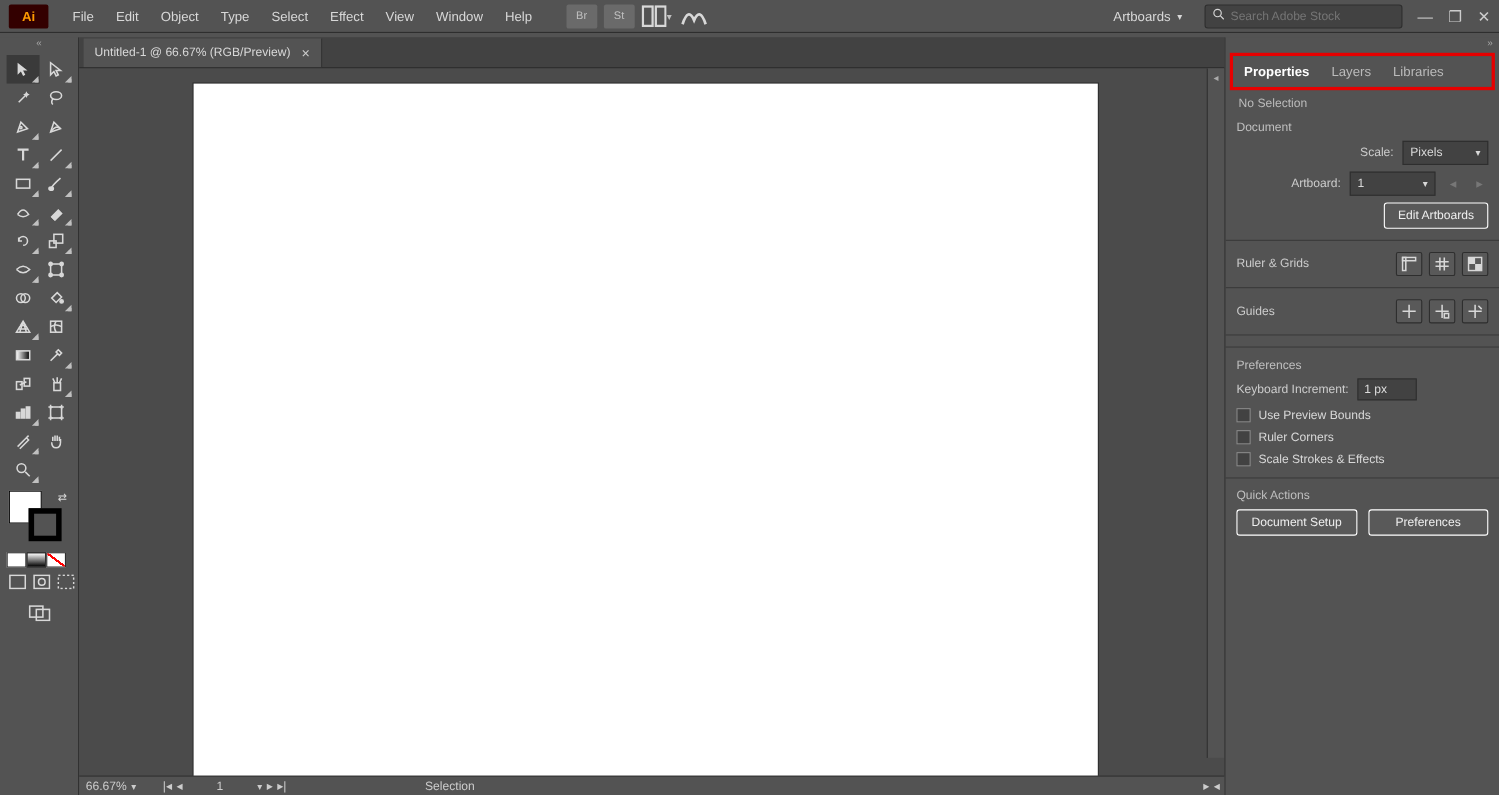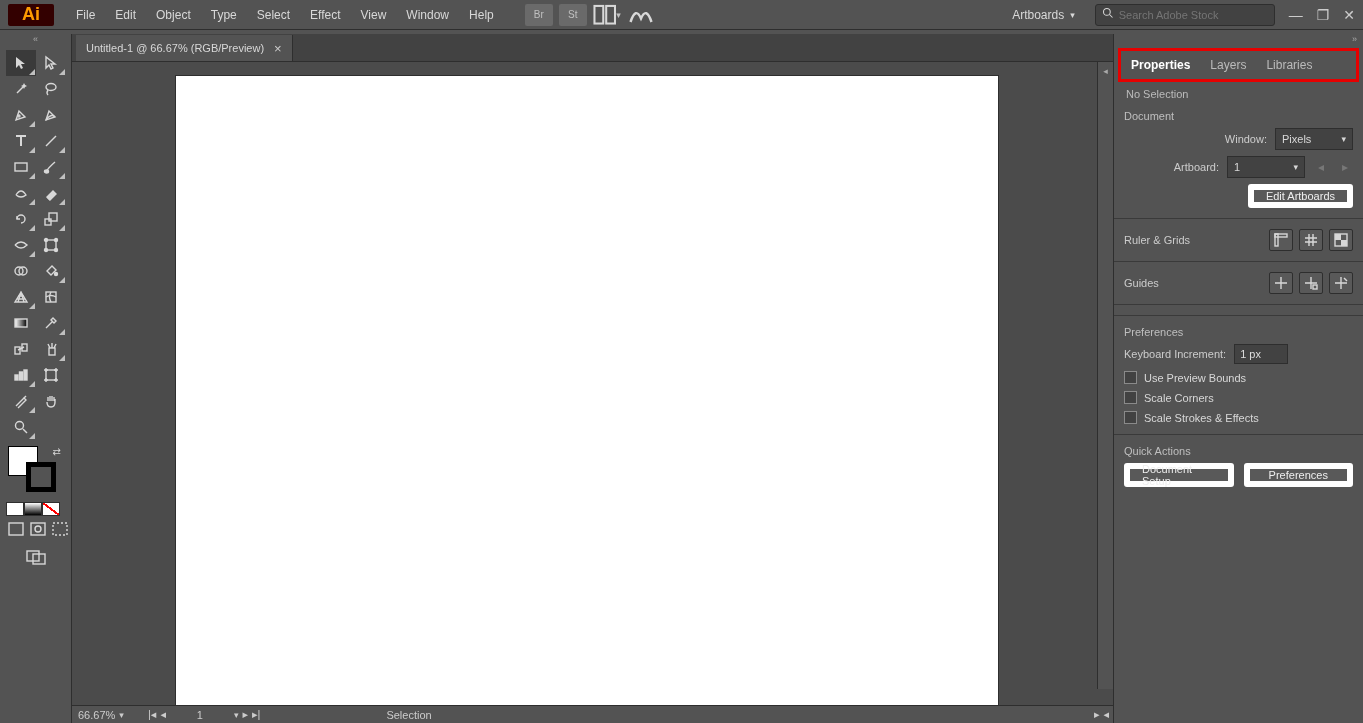--- a/index.html
+++ b/index.html
@@ -1,20 +1,20 @@
 <!DOCTYPE html>
 <html><head>
 <meta charset="utf-8">
 <style>
 * { margin: 0; padding: 0; box-sizing: border-box; font-family: "Segoe UI", Tahoma, sans-serif; }
 body { width: 1363px; height: 723px; background: #535353; color: #d8d8d8; font-size: 12px; overflow: hidden; user-select: none; }
 
 
 .menubar { height: 30px; background: #535353; display: flex; align-items: center; padding: 0 8px; border-bottom: 1px solid #2e2e2e; }
-.logo { width: 46px; height: 22px; background: #330000; color: #ff9a00; font-weight: bold; font-size: 18px; display: flex; align-items: center; justify-content: center; border-radius: 2px; margin-right: 12px; }
+.logo { width: 36px; height: 22px; background: #330000; color: #ff9a00; font-weight: bold; font-size: 12px; display: flex; align-items: center; justify-content: center; border-radius: 2px; margin-right: 12px; }
 .menu-items { display: flex; gap: 0; }
 .menu-item { padding: 6px 10px; cursor: default; }
 .menu-spacer { flex: 1; }
 .menu-icon-btn { width: 28px; height: 22px; background: #6a6a6a; margin: 0 3px; display: flex; align-items: center; justify-content: center; font-size: 10px; color: #c0c0c0; border-radius: 2px; }
 .workspace-switch { padding: 4px 10px; margin: 0 10px; display: flex; align-items: center; gap: 6px; }
 .search-box { width: 180px; height: 22px; background: #424242; border: 1px solid #2e2e2e; border-radius: 3px; display: flex; align-items: center; padding: 0 6px; gap: 5px; color: #aaa; }
 .search-box input { background: transparent; border: none; outline: none; color: #d8d8d8; font-size: 11px; flex: 1; }
 .win-btns { display: flex; gap: 14px; margin-left: 14px; font-size: 14px; color: #ccc; }
 
 
@@ -61,21 +61,21 @@
 .panel-tabs { display: flex; border: 3px solid #e60000; margin: 2px 4px 0 4px; height: 34px; }
 .ptab { padding: 6px 10px; font-size: 12px; display: flex; align-items: center; }
 .ptab.active { background: #535353; color: #fff; font-weight: 600; }
 .ptab:not(.active) { color: #bbb; }
 .panel-body { flex: 1; overflow-y: auto; padding: 0 10px 10px 10px; }
 .sec-title { color: #bfbfbf; font-size: 11px; margin: 10px 0 6px 0; }
 .no-sel { color: #bbb; font-size: 11px; margin: 6px 0 4px 2px; }
 .prop-row { display: flex; align-items: center; justify-content: flex-end; gap: 8px; margin: 6px 0; }
 .prop-label { color: #ccc; font-size: 11px; }
 .dd { width: 78px; height: 22px; background: #424242; border: 1px solid #2e2e2e; display: flex; align-items: center; justify-content: space-between; padding: 0 6px; font-size: 11px; }
-.btn { height: 24px; background: #595959; border: 6px solid #ffffff; padding: 0 12px; font-size: 11px; display: inline-flex; align-items: center; border-radius: 3px; color: #eee; }
+.btn { height: 24px; background: #595959; border: 1px solid #ffffff; padding: 0 12px; font-size: 11px; display: inline-flex; align-items: center; border-radius: 3px; color: #eee; }
 .arrow-btn { width: 16px; height: 18px; color: #777; display: inline-flex; align-items:center; justify-content:center; }
 hr.sep { border: none; border-top: 1px solid #3a3a3a; margin: 10px -10px; }
 .icon-row { display: flex; align-items: center; justify-content: space-between; margin: 8px 0; }
 .icon-row .lbl { font-size: 11px; color: #ccc; }
 .icon-cluster { display: flex; gap: 6px; }
 .ib { width: 24px; height: 22px; background: #595959; border: 1px solid #2e2e2e; border-radius: 2px; display:flex; align-items:center; justify-content:center;}
 .ib svg { width:14px; height:14px; }
 .kv { display: flex; align-items: center; gap: 8px; margin: 6px 0; }
 .txt-in { width: 54px; height: 20px; background: #424242; border: 1px solid #2e2e2e; color: #ddd; padding: 0 5px; font-size: 11px; }
 .chk-row { display: flex; align-items: center; gap: 7px; margin: 7px 0; font-size: 11px; }
@@ -389,21 +389,21 @@
     <div class="panel-tabs">
       <div class="ptab active">Properties</div>
       <div class="ptab">Layers</div>
       <div class="ptab">Libraries</div>
     </div>
     <div class="panel-body">
       <div class="no-sel">No Selection</div>
 
       <div class="sec-title">Document</div>
       <div class="prop-row">
-        <span class="prop-label">Window:</span>
+        <span class="prop-label">Scale:</span>
         <div class="dd">
             <span>Pixels</span>
             <span class="chev">▾</span>
           </div>
       </div>
       <div class="prop-row">
         <span class="prop-label">Artboard:</span>
         <div class="dd">
             <span>1</span>
             <span class="chev">▾</span>
@@ -471,21 +471,21 @@
       <div class="kv">
         <span class="prop-label">Keyboard Increment:</span>
         <input class="txt-in" value="1 px" style="">
       </div>
       <div class="chk-row">
         <div class="chk"></div>
         <span>Use Preview Bounds</span>
       </div>
       <div class="chk-row">
         <div class="chk"></div>
-        <span>Scale Corners</span>
+        <span>Ruler Corners</span>
       </div>
       <div class="chk-row">
         <div class="chk"></div>
         <span>Scale Strokes &amp; Effects</span>
       </div>
 
       <hr class="sep">
       <div class="sec-title">Quick Actions</div>
       <div class="qa-row">
         <div class="btn">Document Setup</div>

